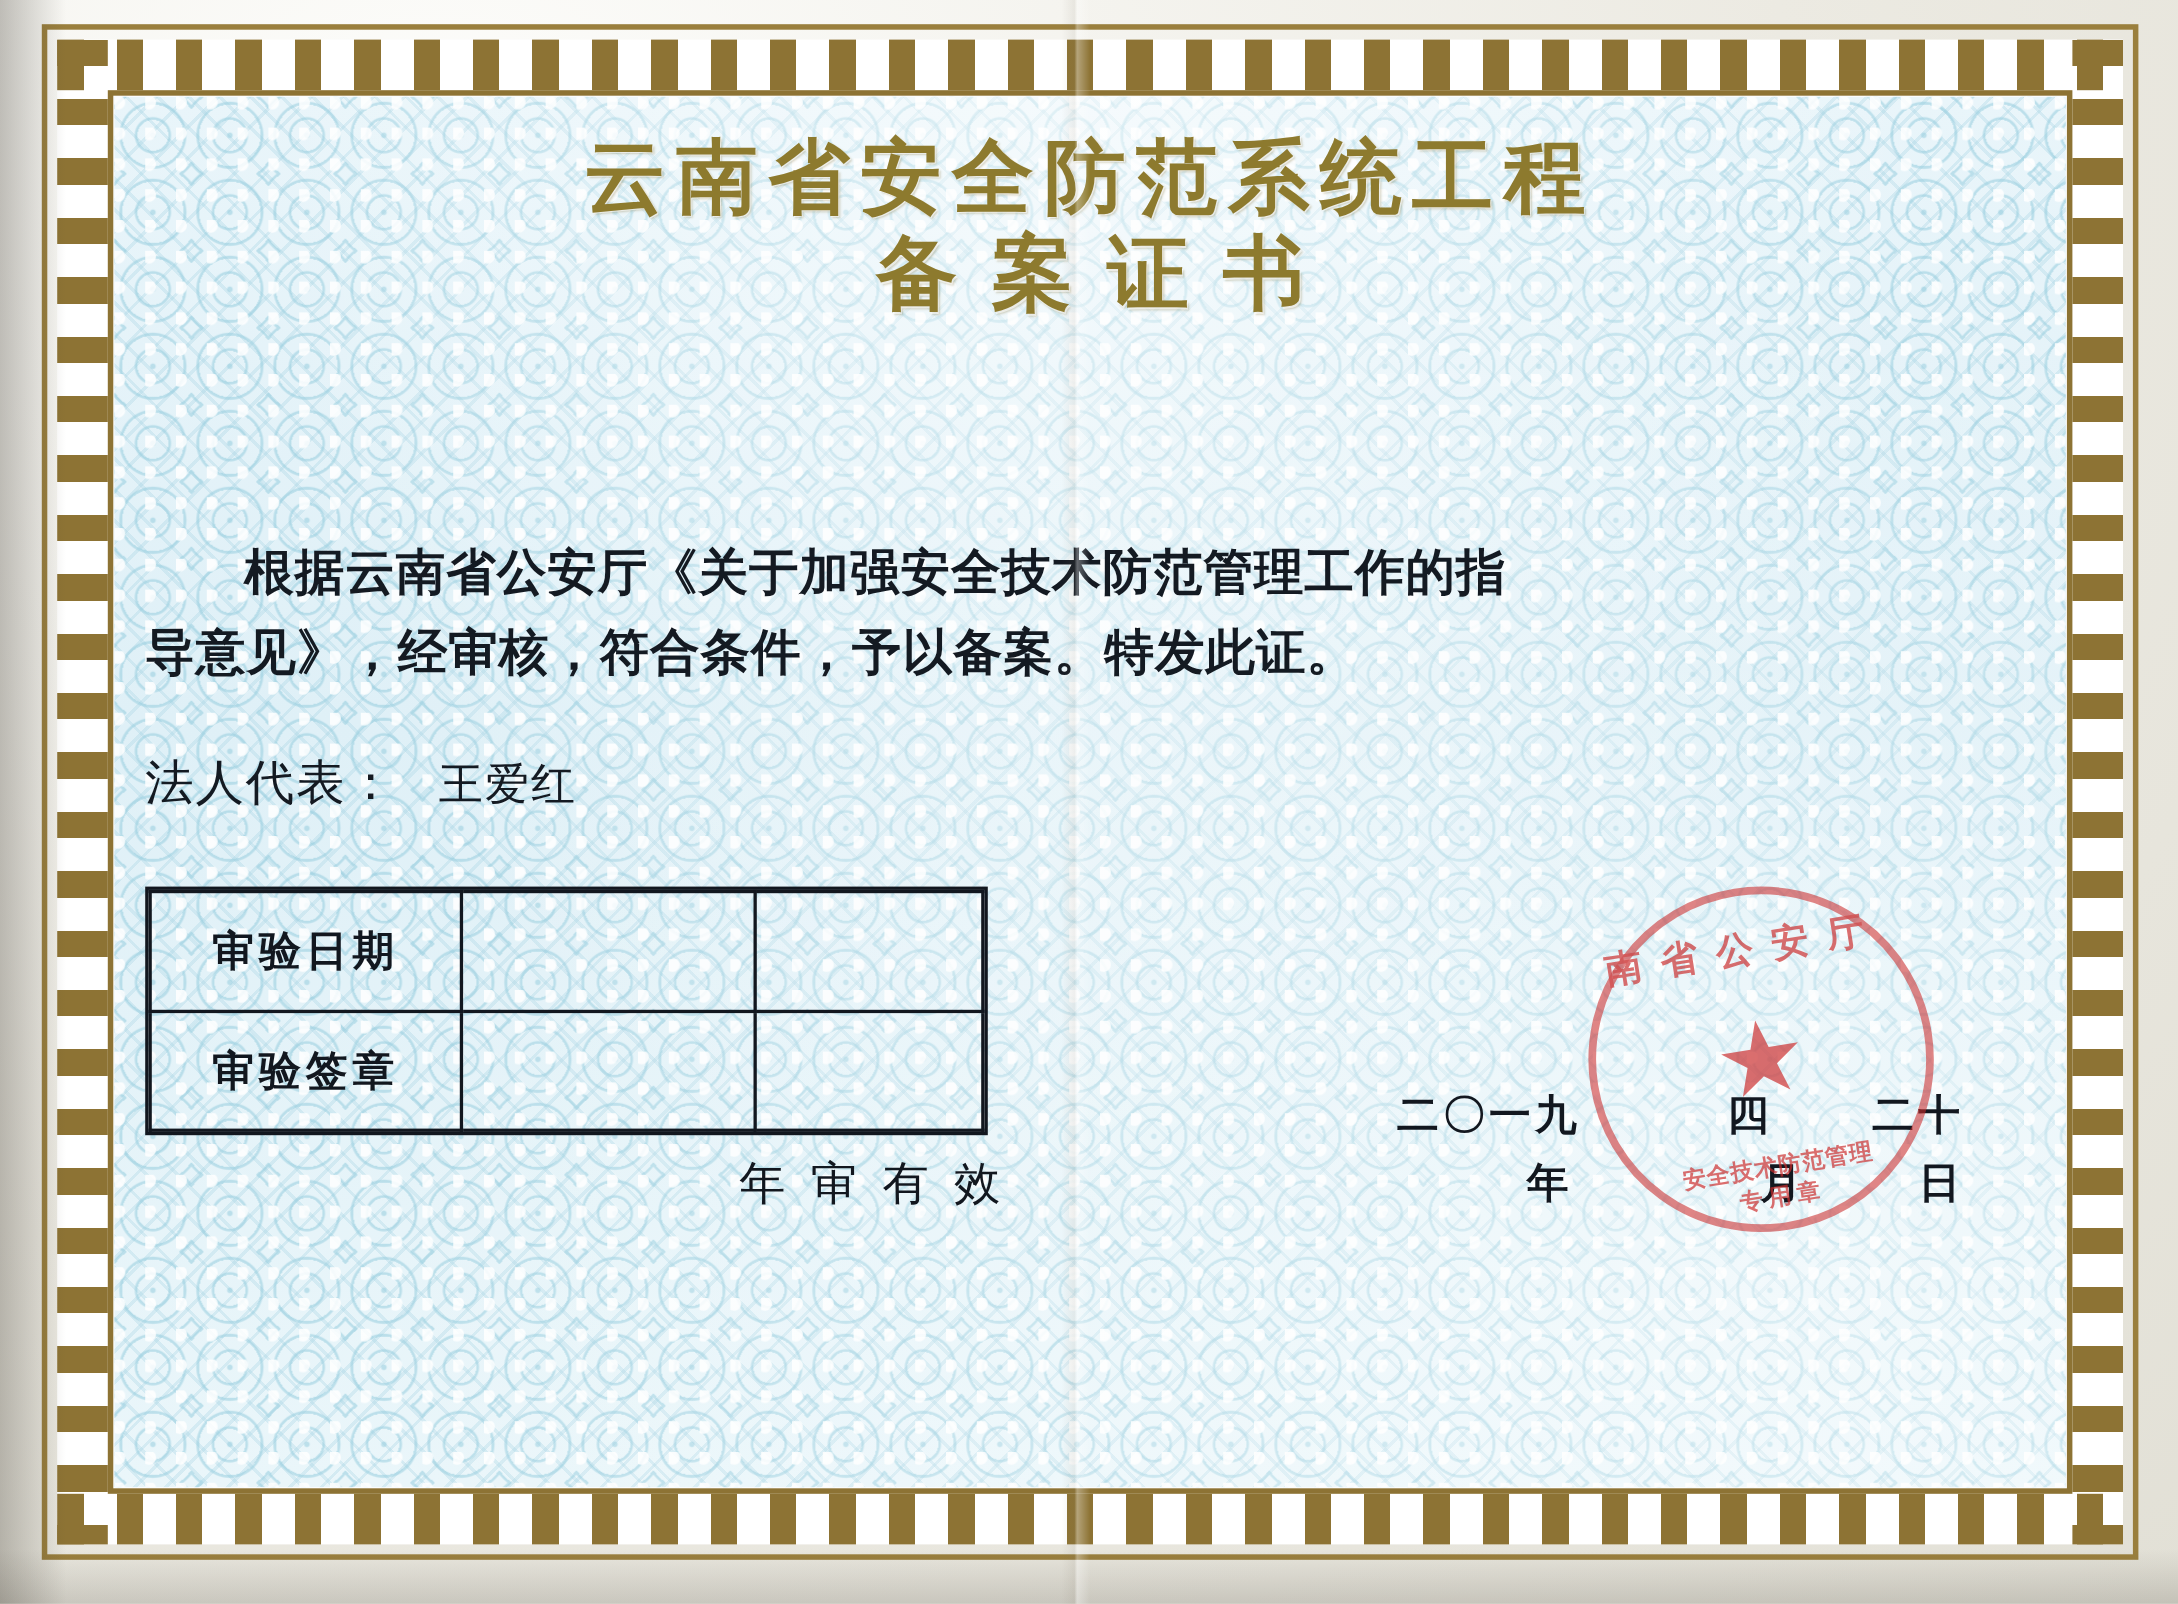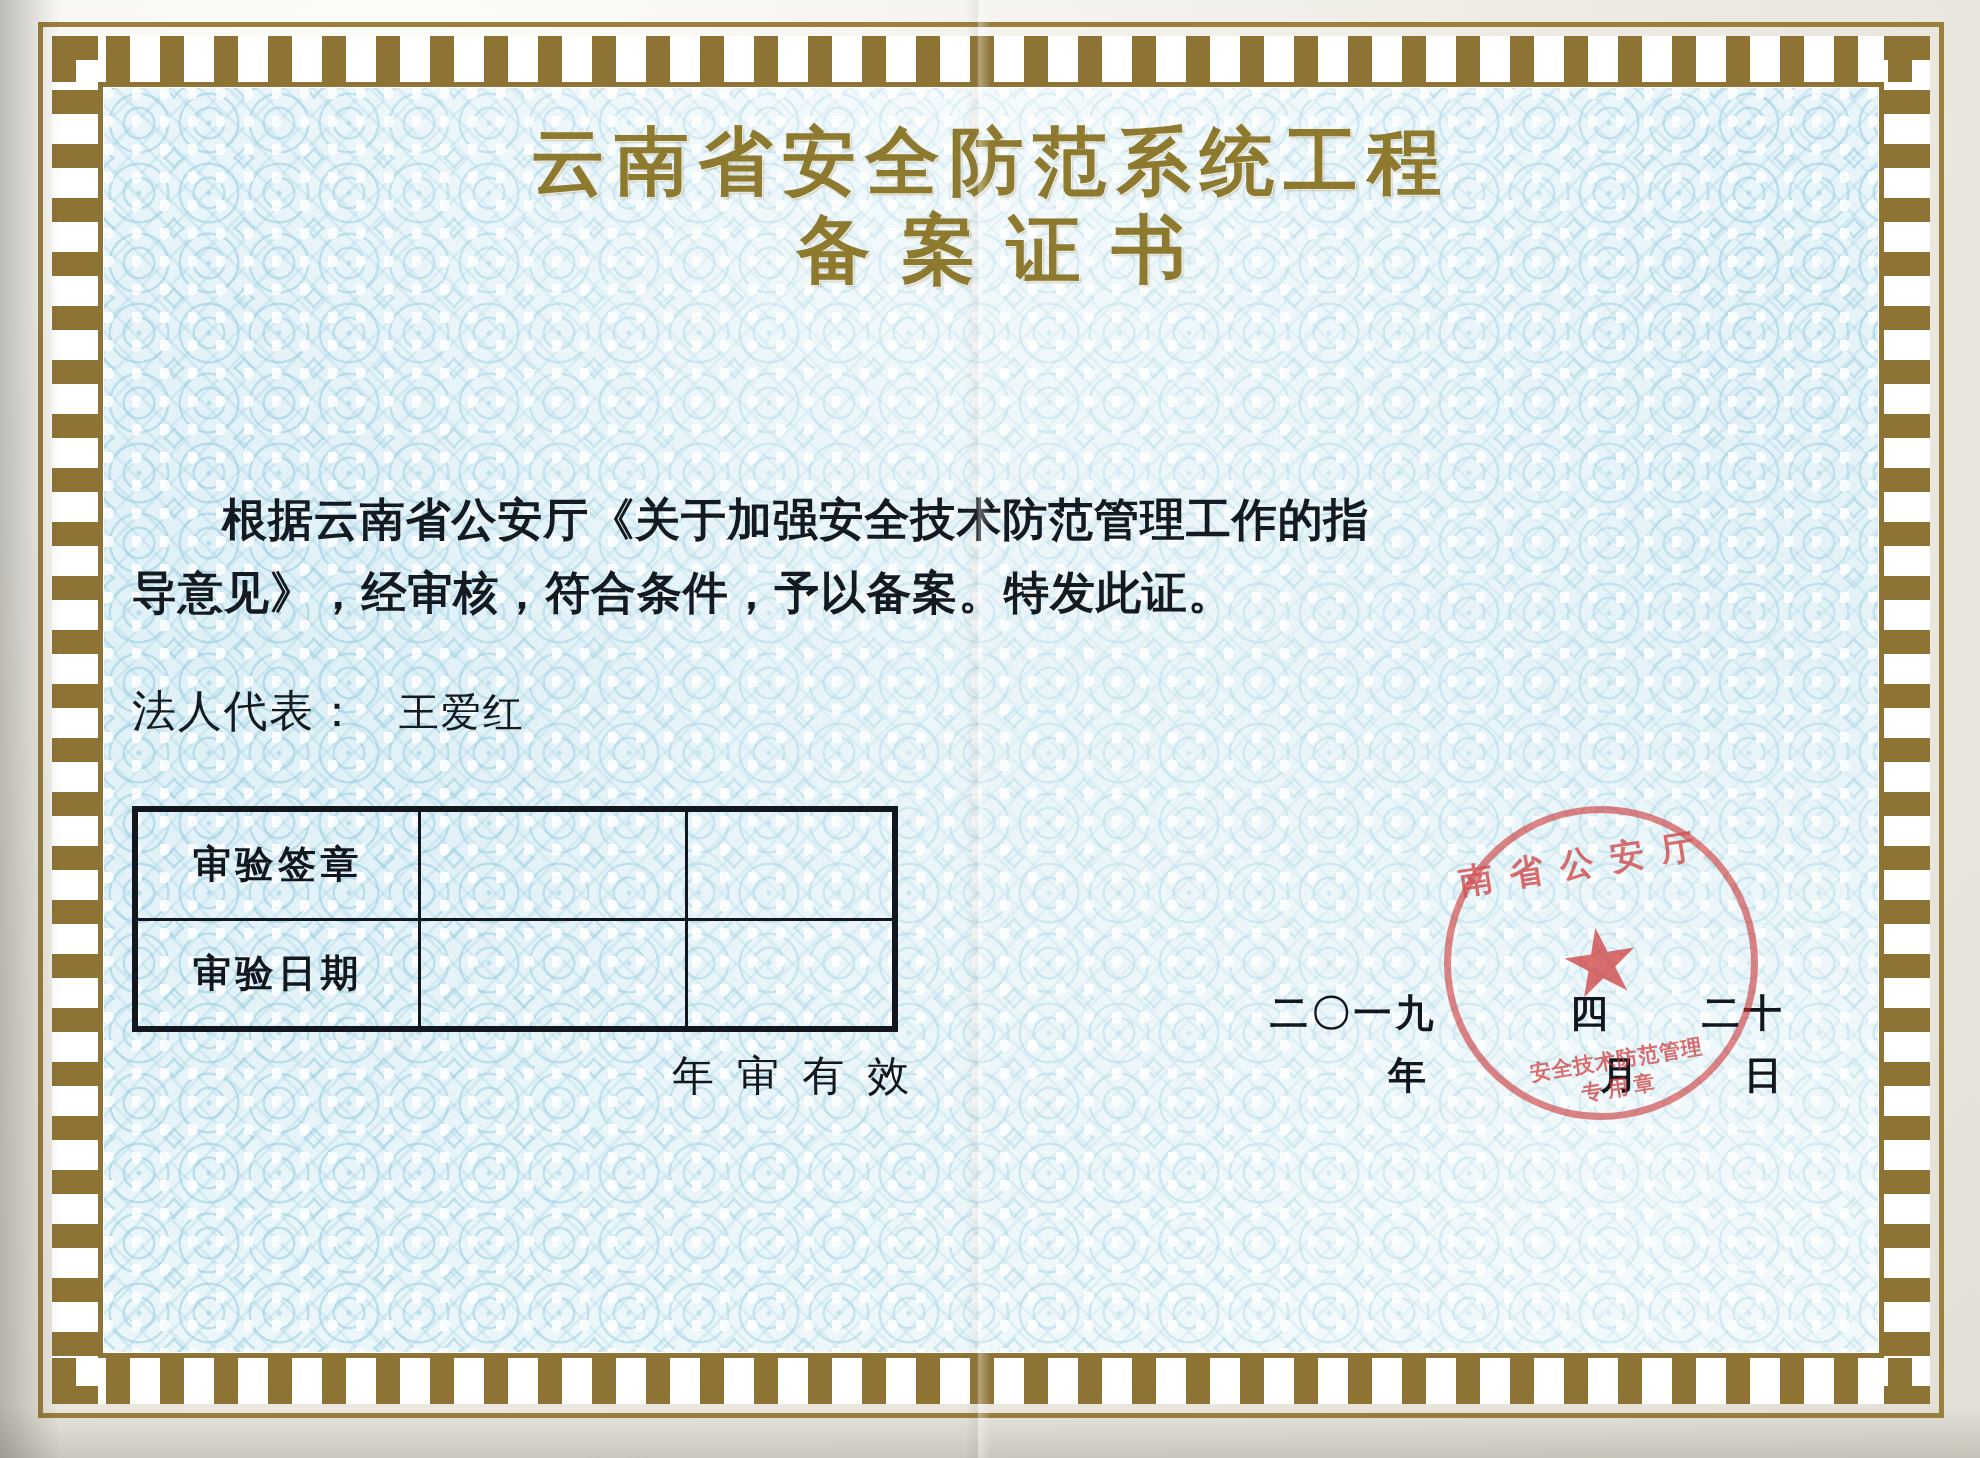--- a/index.html
+++ b/index.html
@@ -238,26 +238,26 @@
       </div>
 
       <div class="legal">
         <span>法人代表：</span><span class="name">王爱红</span>
       </div>
 
       <div class="tbl">
         <table class="t">
           <tbody>
               <tr>
-            <td class="lbl">审验签章</td>
+            <td class="lbl">审验日期</td>
             <td class="c2"></td>
             <td class="c3"></td>
           </tr>
           <tr>
-            <td class="lbl">审验日期</td>
+            <td class="lbl">审验签章</td>
             <td class="c2"></td>
             <td class="c3"></td>
           </tr>
         </tbody>
           </table>
       </div>
 
       <div class="valid">年审有效</div>
 
       <div class="seal">

